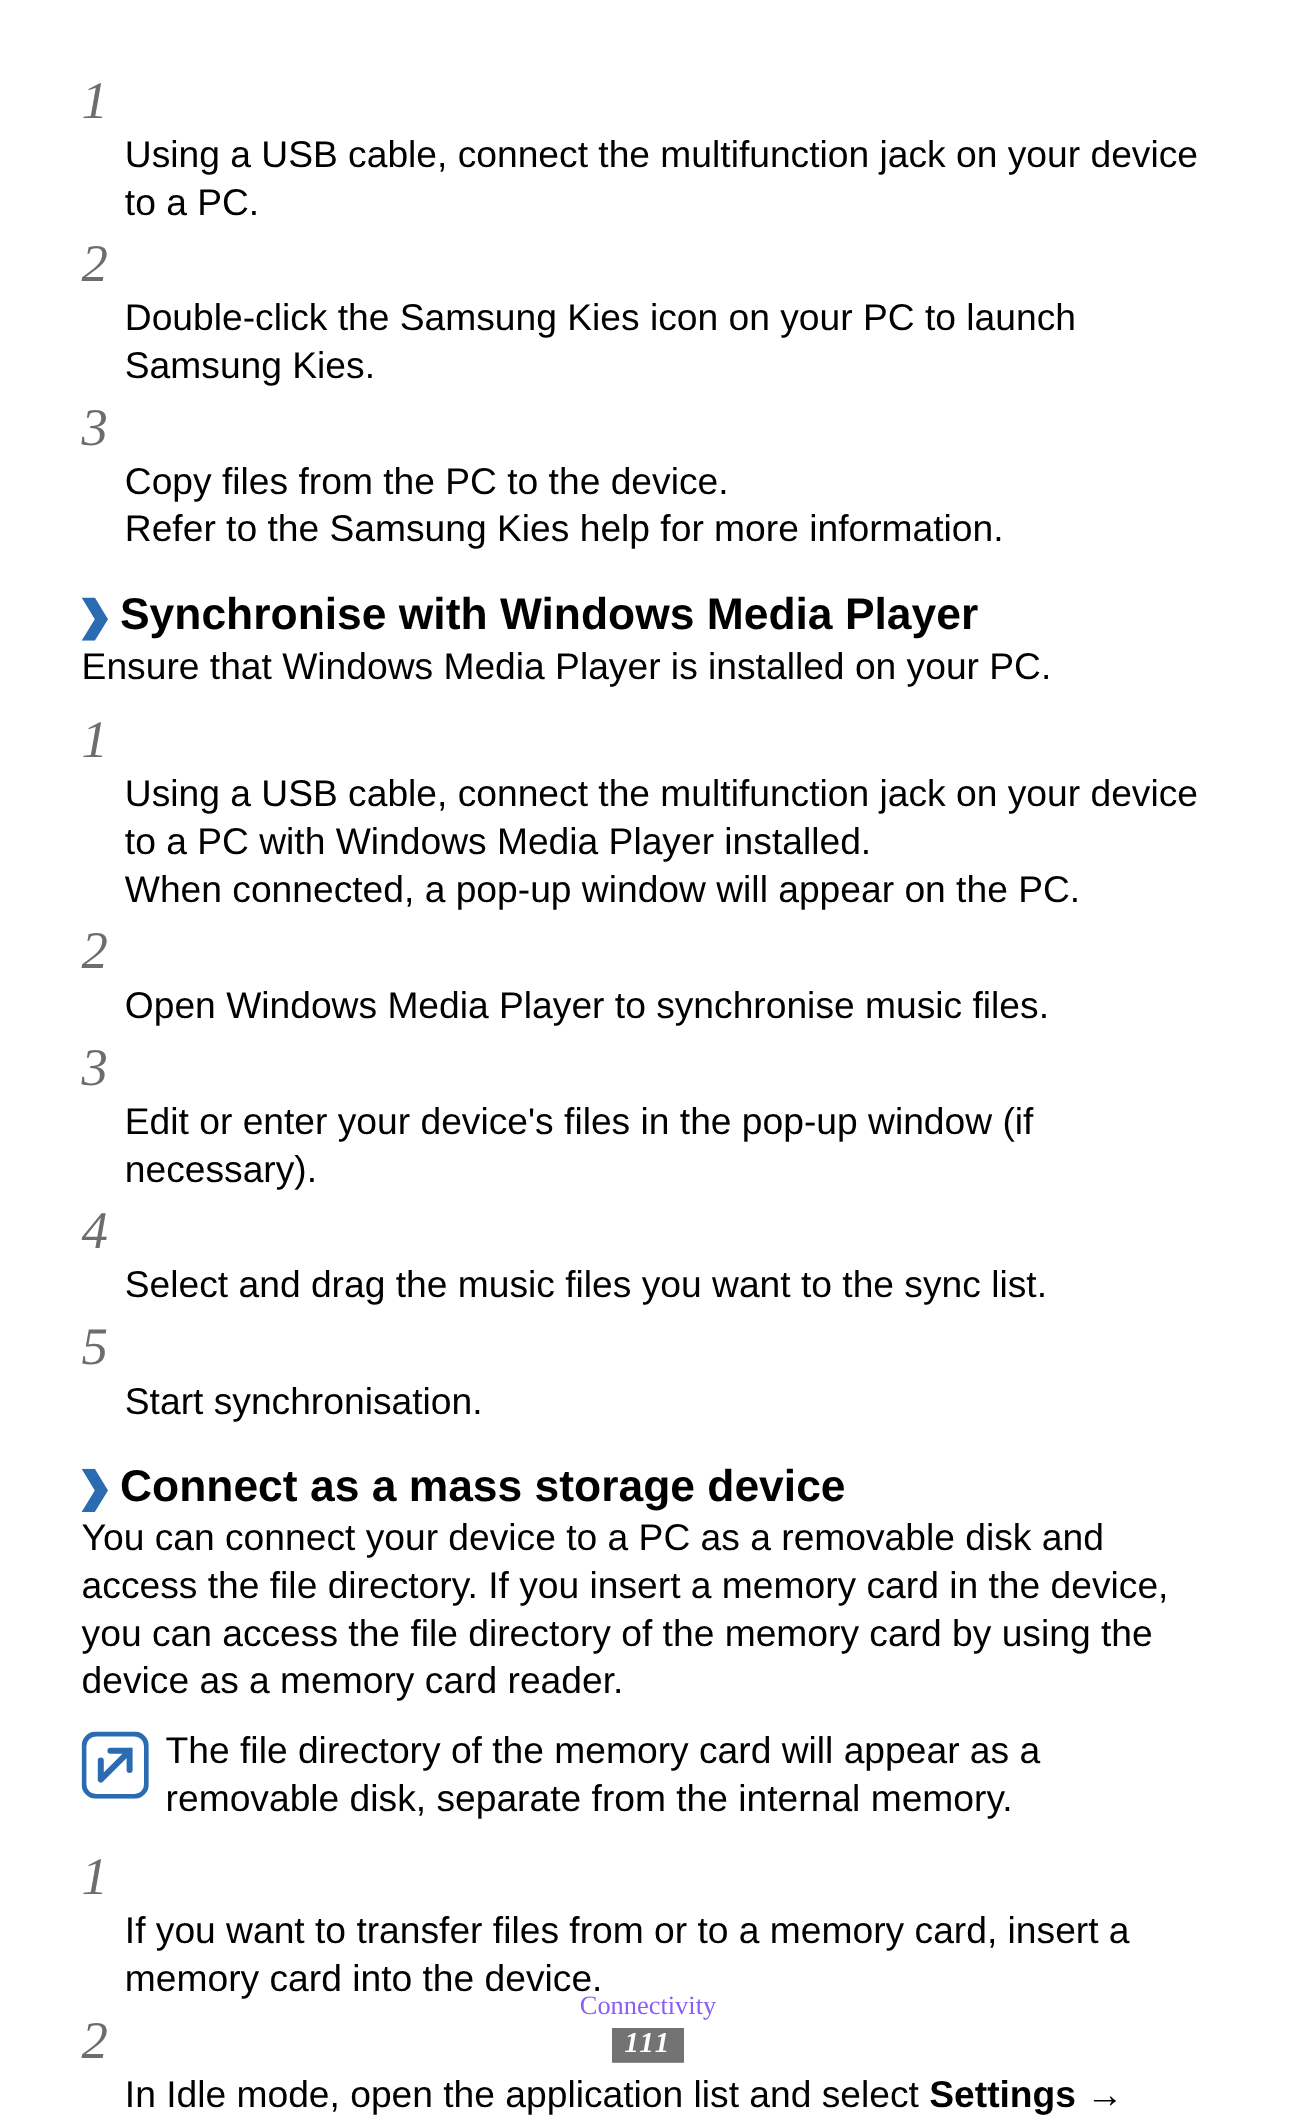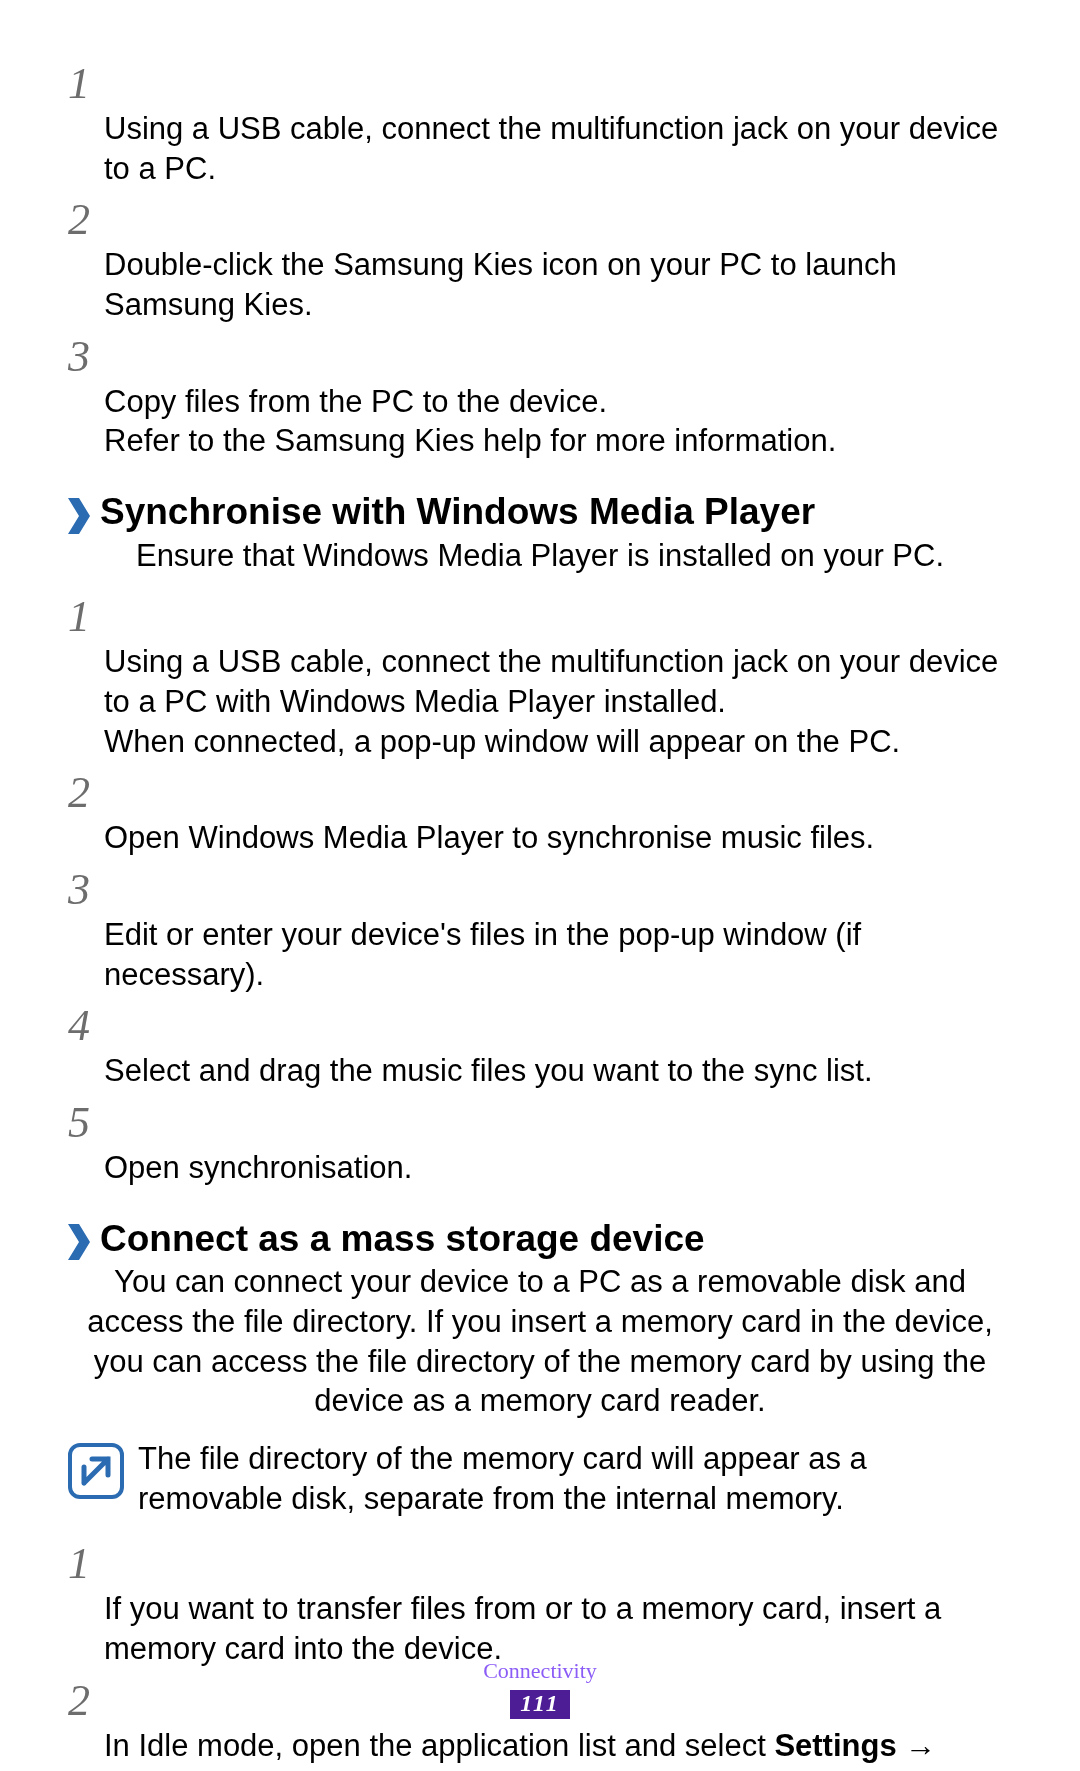--- a/index.html
+++ b/index.html
@@ -63,21 +63,20 @@
     font-size: 37px;
     font-weight: 700;
     color: #000;
     line-height: 1.15;
   }
   .intro-text {
     font-size: 31px;
     line-height: 1.28;
     color: #000;
     margin-bottom: 18px;
-    text-align: center;
   }
   .note-row {
     display: flex;
     align-items: flex-start;
     margin: 18px 0 22px 0;
   }
   .note-icon {
     flex: 0 0 56px;
     width: 56px;
     height: 56px;
@@ -104,21 +103,21 @@
   }
   .footer-label {
     font-size: 22px;
     color: #8b5cf6;
     font-family: "Times New Roman", Georgia, serif;
     display: block;
     margin-bottom: 6px;
   }
   .page-num {
     display: inline-block;
-    background: #4c1d95;
+    background: #737373;
     color: #fff;
     font-style: italic;
     font-family: "Times New Roman", Georgia, serif;
     font-weight: bold;
     font-size: 24px;
     padding: 0px 10px 2px 10px;
     letter-spacing: 2px;
   }
   b { font-weight: 700; }
 </style>
@@ -161,21 +160,21 @@
   <div class="step">
     <div class="step-num">3</div>
     <div class="step-text">Edit or enter your device's files in the pop-up window (if necessary).</div>
   </div>
   <div class="step">
     <div class="step-num">4</div>
     <div class="step-text">Select and drag the music files you want to the sync list.</div>
   </div>
   <div class="step" style="margin-bottom:28px;">
     <div class="step-num">5</div>
-    <div class="step-text">Open synchronisation.</div>
+    <div class="step-text">Start synchronisation.</div>
   </div>
 
   <div class="section-heading">
     <span class="chevron">
       <svg viewBox="0 0 22 36">
           <polygon points="0,0 11,0 22,18 11,36 0,36 11,18" fill="#2a6bb2"></polygon>
         </svg>
     </span>
     <span class="heading-text">Connect as a mass storage device</span>
   </div>

